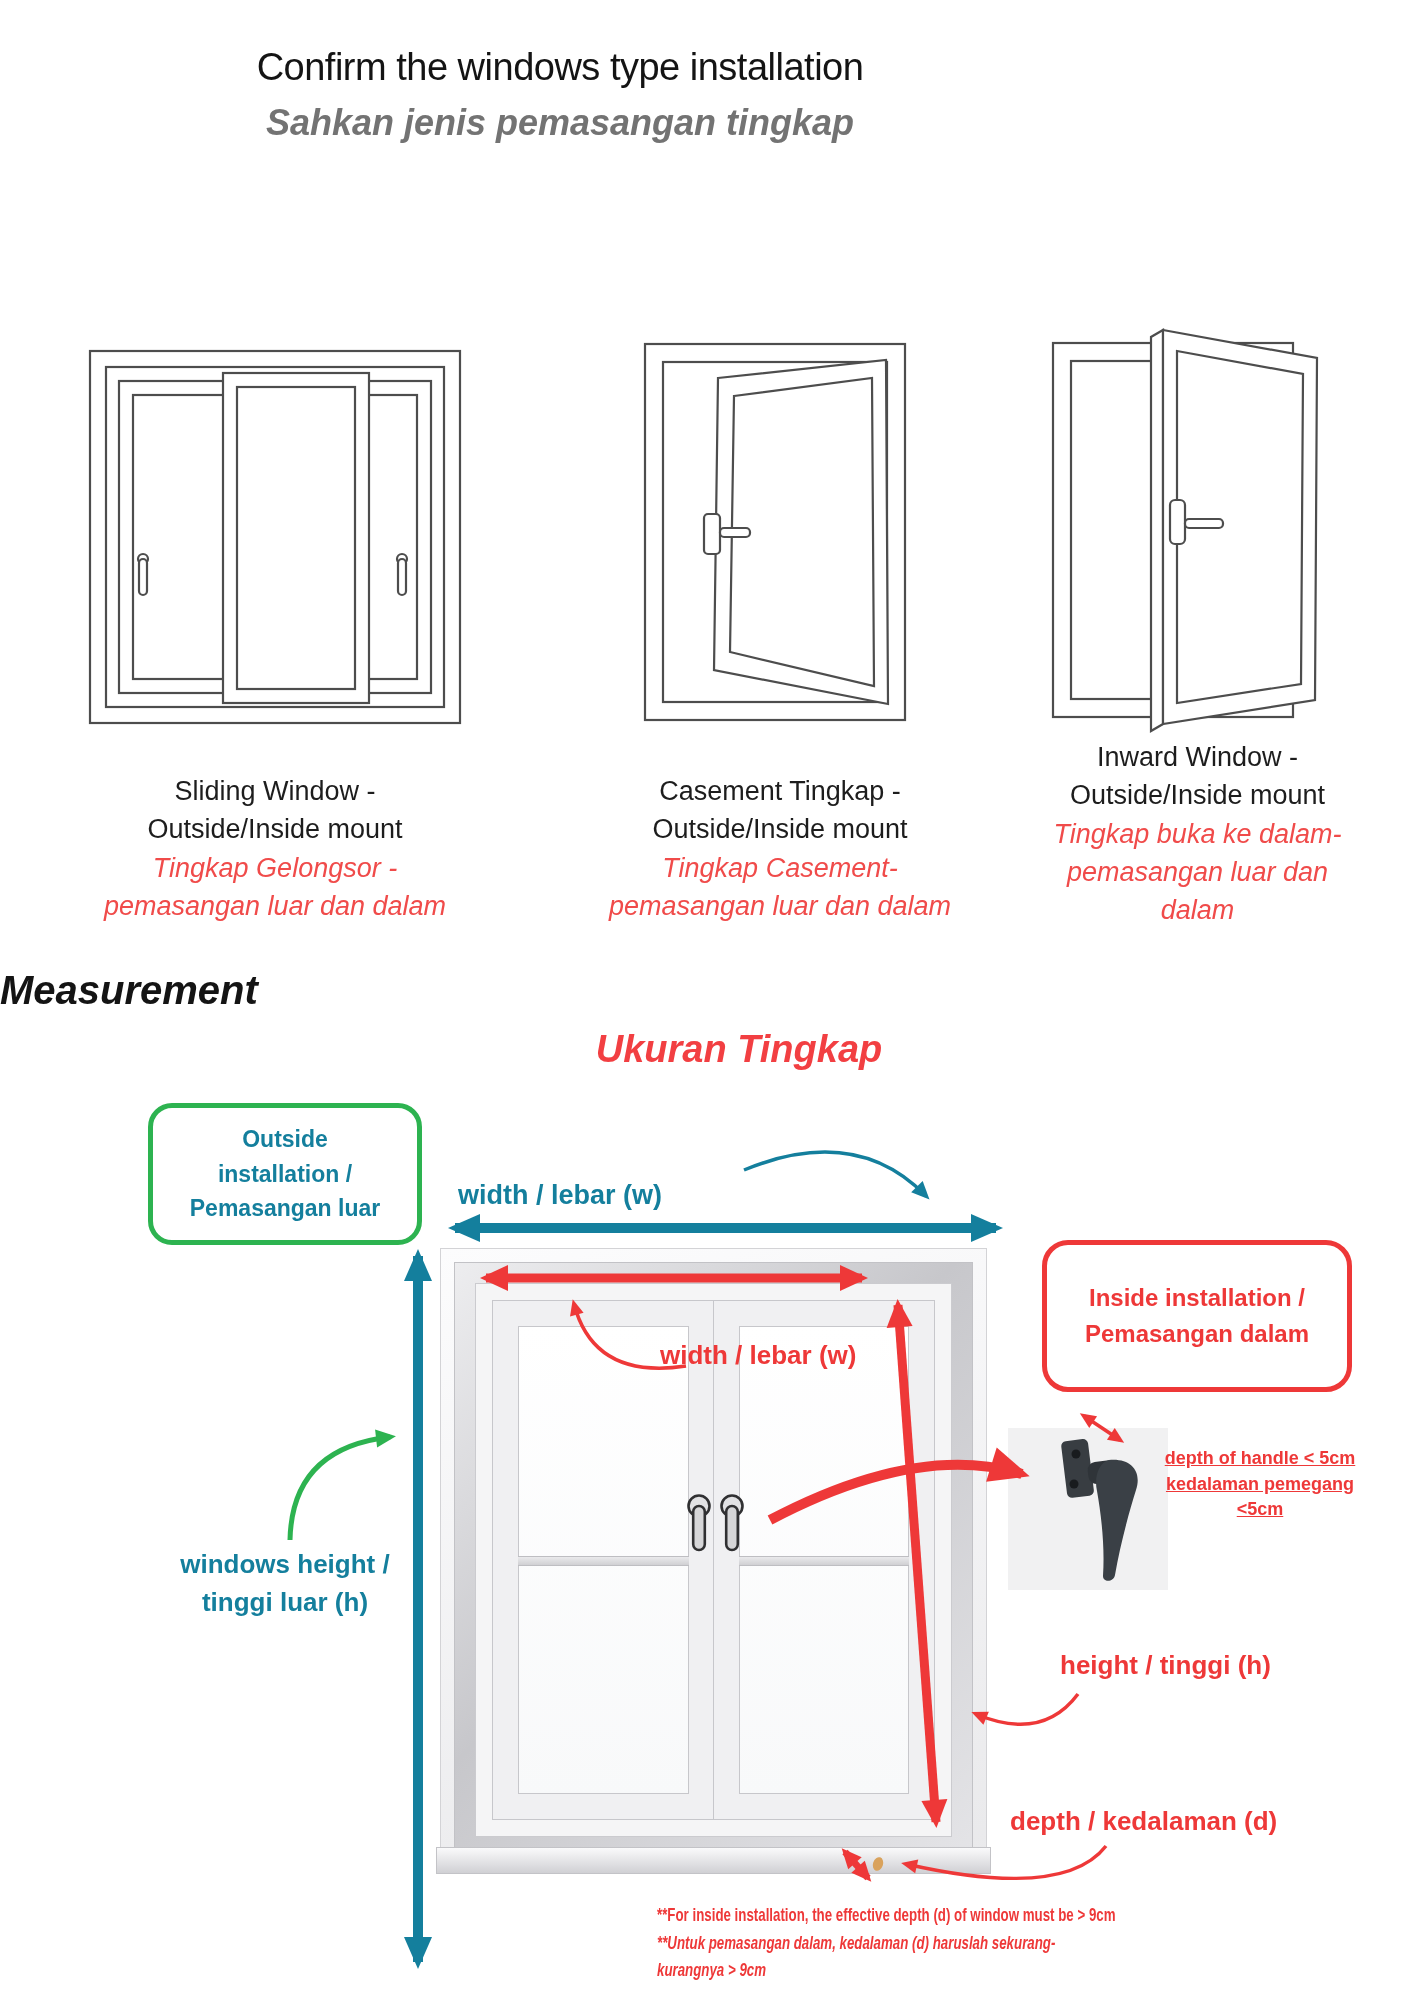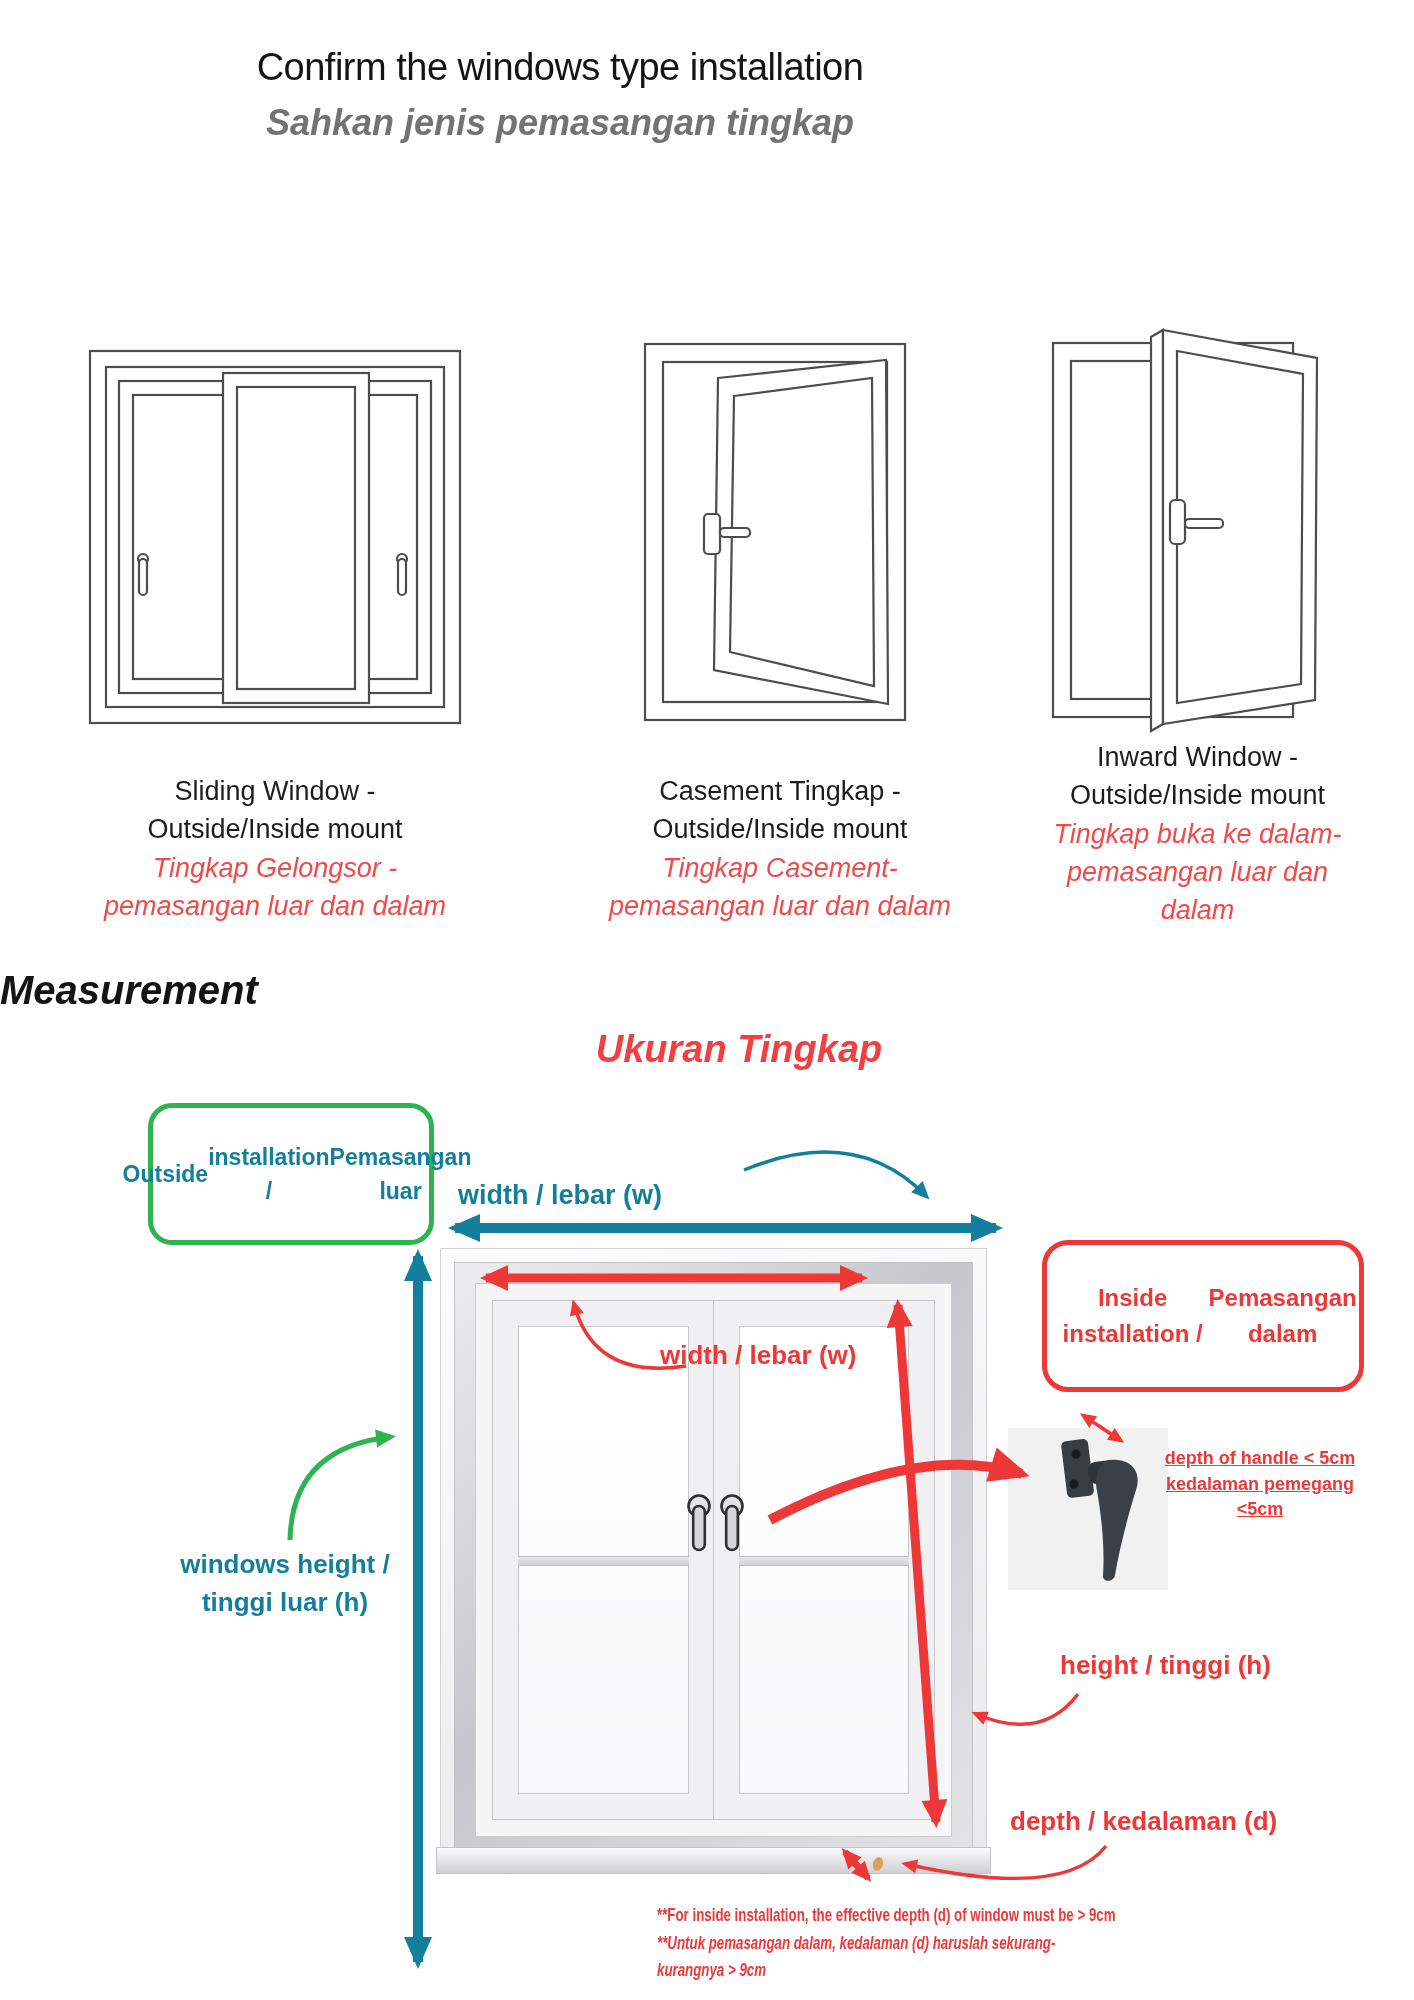--- a/index.html
+++ b/index.html
@@ -27,22 +27,22 @@
   .lbl{position:absolute;font-weight:bold;}
   .lbl-width-teal{left:458px;top:1180px;font-size:27px;color:#147f9d;}
   .lbl-width-red{left:660px;top:1340px;font-size:26px;color:#ee3838;}
   .lbl-outside-height{left:150px;top:1546px;width:270px;text-align:center;
     font-size:26px;line-height:1.45;color:#147f9d;}
   .lbl-height{left:1060px;top:1650px;font-size:26px;color:#ee3838;}
   .lbl-depth{left:1010px;top:1806px;font-size:26px;color:#ee3838;}
   .lbl-handle-depth{left:1118px;top:1446px;width:284px;text-align:center;
     font-size:18px;line-height:1.42;color:#ee3838;text-decoration:underline;}
 
-  .callout{position:absolute;background:#ffffff;display:flex;flex-direction:row;
-    justify-content:center;align-items:center;text-align:center;font-weight:bold;padding-left:12px;}
+  .callout{position:absolute;background:#ffffff;display:flex;flex-direction:column;
+    justify-content:center;align-items:center;text-align:center;font-weight:bold;}
   .callout-green{left:148px;top:1103px;width:264px;height:132px;border:5px solid #2db350;
     border-radius:24px;color:#147f9d;font-size:23px;line-height:1.5;}
   .callout-red{left:1042px;top:1240px;width:300px;height:142px;border:5px solid #ee3838;
     border-radius:26px;color:#ee3838;font-size:24px;line-height:1.5;}
 
   .footnote{position:absolute;left:657px;top:1901px;width:660px;color:#ee3838;
     font-weight:bold;font-size:19px;line-height:1.45;transform:scaleX(0.70);
     transform-origin:left top;}
   .fn-en{white-space:nowrap;}
   .fn-my{font-style:italic;width:650px;}

